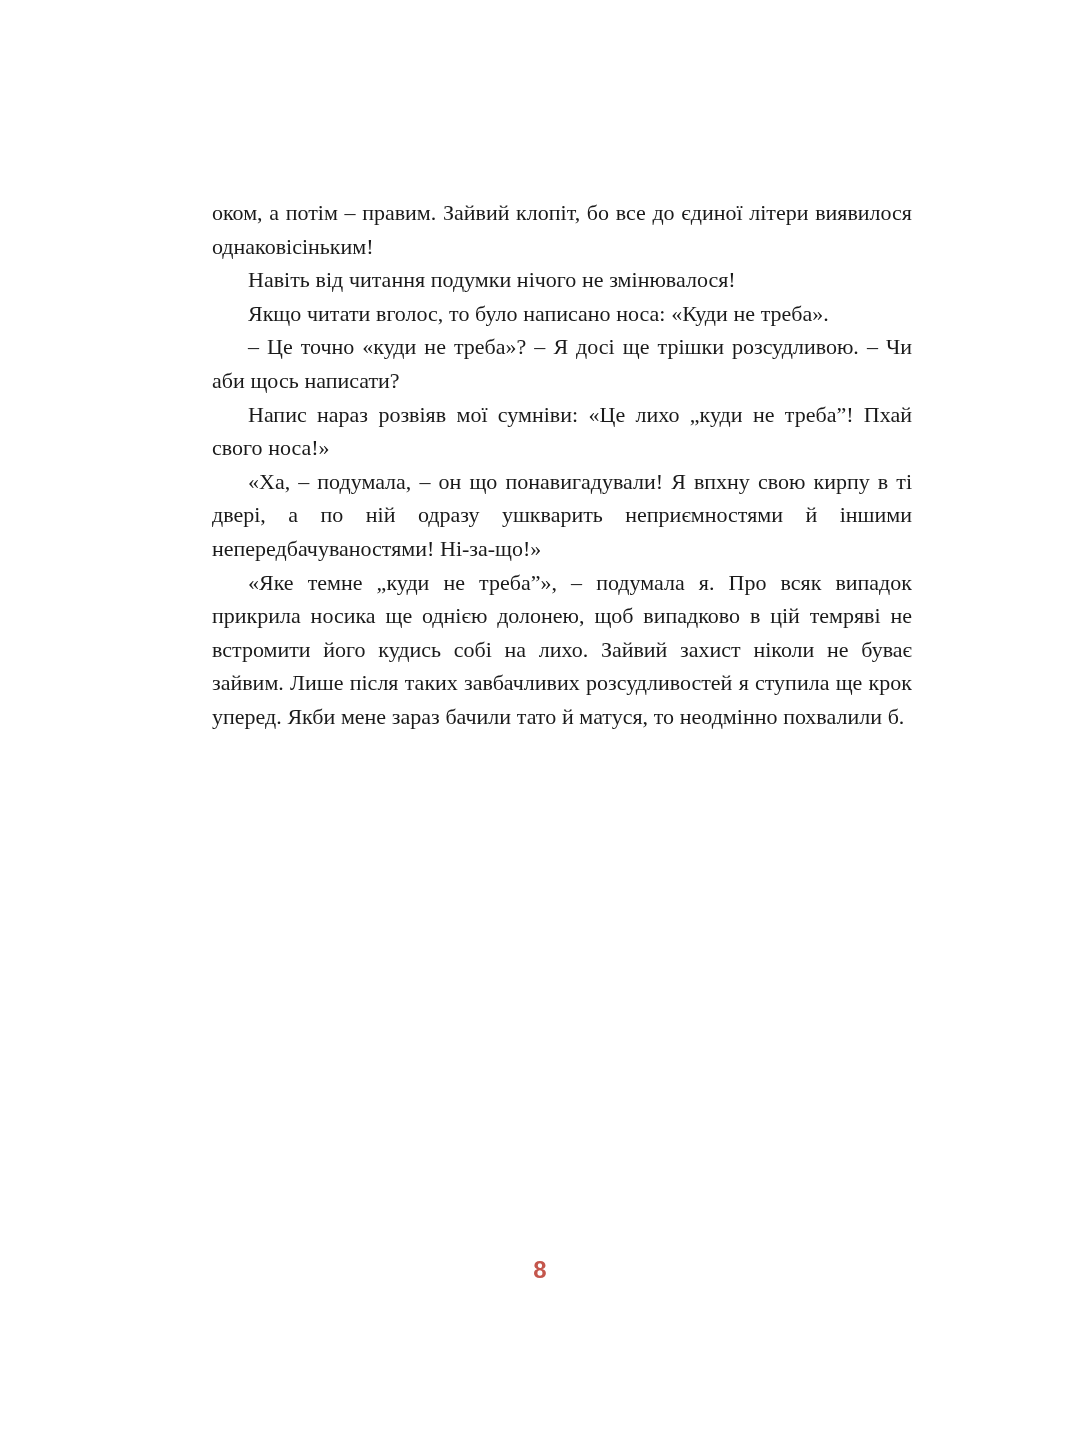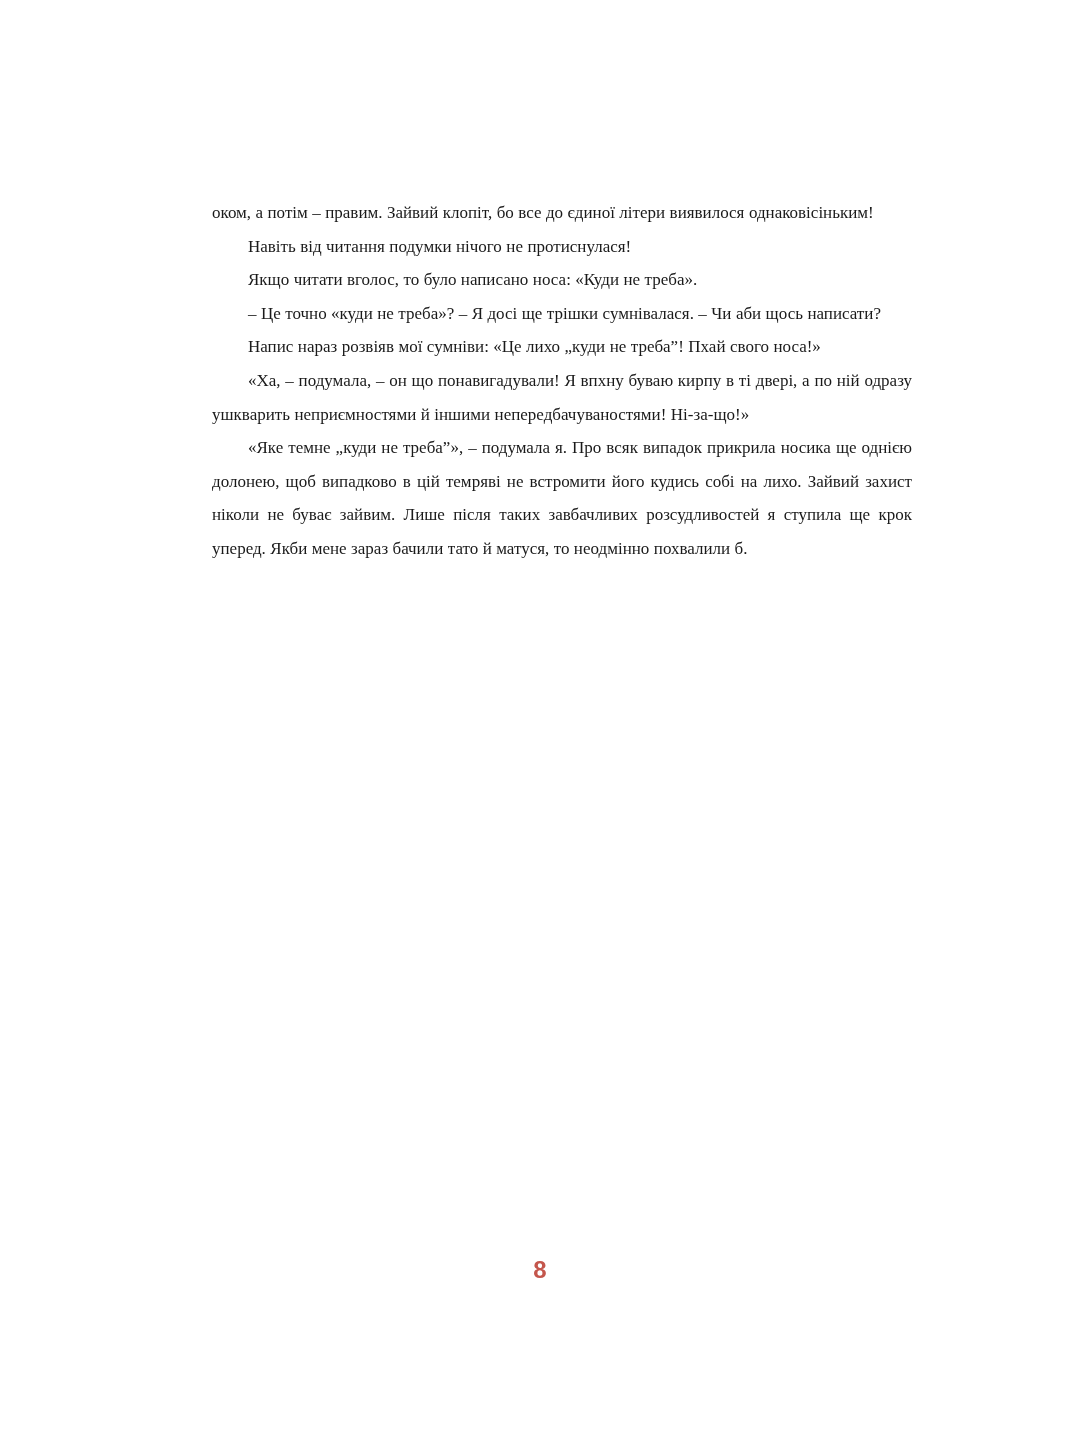--- a/index.html
+++ b/index.html
@@ -16,21 +16,21 @@
     box-sizing: border-box;
   }
   .text-block {
     position: absolute;
     left: 212px;
     top: 196px;
     width: 700px;
   }
   .para {
     font-family: "Liberation Serif", "DejaVu Serif", serif;
-    font-size: 17px;
+    font-size: 22px;
     line-height: 33.6px;
     color: #1a1a1a;
     text-align: justify;
     text-justify: inter-word;
     margin: 0;
     text-indent: 36px;
     -webkit-hyphens: none;
     hyphens: none;
     word-spacing: 0.2px;
   }
@@ -55,30 +55,30 @@
 </style>
 </head>
 <body>
 
 <div class="page">
 
   <div class="text-block">
 
     <p class="para no-indent">оком, а потім – правим. Зайвий клопіт, бо все до єдиної літери виявилося однаковісіньким!</p>
 
-    <p class="para">Навіть від читання подумки нічого не протиснулася!</p>
+    <p class="para">Навіть від читання подумки нічого не змінювалося!</p>
 
     <p class="para">Якщо читати вголос, то було написано носа: «Куди не треба».</p>
 
 
-    <p class="para">– Це точно «куди не треба»? – Я досі ще трішки сумнівалася. – Чи аби щось написати?</p>
+    <p class="para">– Це точно «куди не треба»? – Я досі ще трішки розсудливою. – Чи аби щось написати?</p>
 
     <p class="para">Напис нараз розвіяв мої сумніви: «Це лихо „куди не треба”! Пхай свого носа!»</p>
 
-    <p class="para">«Ха, – подумала, – он що понавигадували! Я впхну буваю кирпу в ті двері, а по ній одразу ушкварить неприємностями й іншими непередбачуваностями! Ні-за-що!»</p>
+    <p class="para">«Ха, – подумала, – он що понавигадували! Я впхну свою кирпу в ті двері, а по ній одразу ушкварить неприємностями й іншими непередбачуваностями! Ні-за-що!»</p>
 
 
 
     <p class="para">«Яке темне „куди не треба”», – подумала я. Про всяк випадок прикрила носика ще однією долонею, щоб випадково в цій темряві не встромити його кудись собі на лихо. Зайвий захист ніколи не буває зайвим. Лише після таких завбачливих розсудливостей я ступила ще крок уперед. Якби мене зараз бачили тато й матуся, то неодмінно похвалили б.</p>
 
 
   </div>
 
   <div class="page-number">8</div>
 

